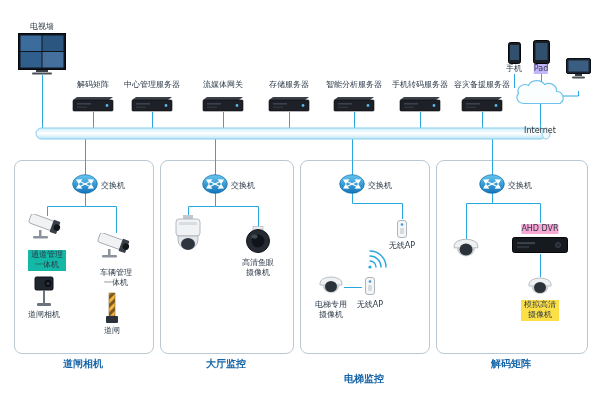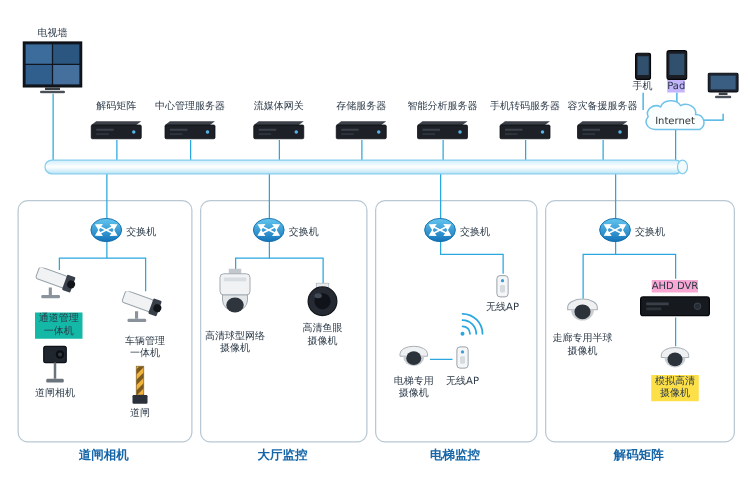--- a/index.html
+++ b/index.html
@@ -7,21 +7,21 @@
          font-family:"DejaVu Sans","Liberation Sans",sans-serif;}
   .zone{position:absolute;border:1px solid #b9c8d2;border-radius:8px;background:#ffffff;}
   svg.lines{position:absolute;left:0;top:0;z-index:2;pointer-events:none;}
   .ic{position:absolute;z-index:3;}
   .lbl{position:absolute;z-index:4;font-size:8px;line-height:1.3;color:#2c3a48;
        text-align:center;transform:translateX(-50%);}
   .nowrap{white-space:nowrap;}
   .swlbl{position:absolute;z-index:4;font-size:8px;color:#2c3a48;white-space:nowrap;}
   .ztitle{position:absolute;z-index:4;font-size:10px;font-weight:bold;color:#1565a8;
           transform:translateX(-50%);white-space:nowrap;}
-  .cloudtxt{position:absolute;z-index:4;font-size:8px;color:#333;transform:translateX(-50%);}
+  .cloudtxt{position:absolute;z-index:4;font-size:8px;color:#333;transform:translateX(-50%);margin-top:34px;}
 </style>
 </head>
 <body>
 
 <div id="stage">
 
   <svg width="0" height="0" style="position:absolute">
     <defs>
       <linearGradient id="swgrad" x1="0" y1="0" x2="0" y2="1">
         <stop offset="0" stop-color="#63c6ef"></stop>
@@ -235,21 +235,20 @@
   </svg>
   <div class="swlbl" style="left:231px;top:180px;">交换机</div>
 
   <svg class="ic" style="left:170px;top:214px" width="36" height="46" viewBox="0 0 36 46">
     <rect x="13" y="1" width="10" height="4" fill="#c2c8cd"></rect>
     <rect x="6" y="5" width="24" height="17" rx="3" fill="#f0f2f4" stroke="#a3abb2" stroke-width="0.8"></rect>
     <rect x="9" y="8" width="18" height="3" fill="#d8dde1"></rect>
     <path d="M8 22 h20 v4 a10 9 0 0 1 -20 0 z" fill="#e2e6e9" stroke="#a3abb2" stroke-width="0.8"></path>
     <ellipse cx="18" cy="30" rx="7" ry="6" fill="#2e353d"></ellipse>
   </svg>
-  <div class="lbl" style="left:188px;top:264px;width:52px;background:#fff;">高清球型网络摄像机</div>
 
   <svg class="ic" style="left:244px;top:226px" width="28" height="28" viewBox="0 0 28 28">
     <rect x="9" y="0.5" width="10" height="4" fill="#e8eaec" stroke="#aab2b8" stroke-width="0.6"></rect>
     <circle cx="14" cy="15" r="11.5" fill="#262b33" stroke="#14181d"></circle>
     <circle cx="14" cy="15" r="6.5" fill="#10141a"></circle>
     <ellipse cx="10.5" cy="10.5" rx="3" ry="2" fill="#424a55"></ellipse>
   </svg>
   <div class="lbl" style="left:258px;top:258px;width:38px;background:#fff;">高清鱼眼摄像机</div>
 
   <div class="ztitle" style="left:226px;top:357px;">大厅监控</div>
@@ -290,41 +289,40 @@
   </svg>
   <div class="lbl" style="left:331px;top:300px;width:38px;background:#fff;">电梯专用摄像机</div>
 
   <svg class="ic" style="left:362px;top:276px" width="16" height="20" viewBox="0 0 16 20">
       <rect x="3.5" y="1.5" width="9" height="17" rx="2.5" fill="#f4f6f8" stroke="#9aa3ab" stroke-width="0.8"></rect>
       <circle cx="8" cy="5.5" r="1.3" fill="#3d9bd6"></circle>
       <rect x="6" y="9" width="4" height="6" rx="1" fill="#d6dbdf"></rect>
     </svg>
   <div class="lbl nowrap" style="left:370px;top:300px;">无线AP</div>
 
-  <div class="ztitle" style="left:364px;top:357px;">电梯监控</div>
+  <div class="ztitle" style="left:364px;top:372px;">电梯监控</div>
 
   <svg class="ic" style="left:479px;top:174px" width="26" height="20" viewBox="0 0 26 20">
     <ellipse cx="13" cy="10" rx="12.3" ry="9.3" fill="url(#swgrad)" stroke="#0f6aa8" stroke-width="0.7"></ellipse>
     <g stroke="#fff" stroke-width="1.2" fill="#fff">
         <line x1="7" y1="13" x2="19" y2="7"></line>
         <line x1="7" y1="7" x2="19" y2="13"></line>
         <polygon points="21,6 16.8,5.9 19.1,9.2"></polygon>
         <polygon points="21,14 19.1,10.8 16.8,14.1"></polygon>
         <polygon points="5,6 9.2,5.9 6.9,9.2"></polygon>
         <polygon points="5,14 6.9,10.8 9.2,14.1"></polygon>
       </g>
   </svg>
   <div class="swlbl" style="left:508px;top:180px;">交换机</div>
 
   <svg class="ic" style="left:452px;top:238px" width="28" height="24" viewBox="0 0 26 22">
     <path d="M2 7 a11 6 0 0 1 22 0 v2 h-22 z" fill="#eef0f2" stroke="#a8b0b6" stroke-width="0.8"></path>
     <path d="M4.5 9 a8.5 8 0 0 0 17 0 z" fill="#c9ced3"></path>
     <ellipse cx="13" cy="10.5" rx="6" ry="5.5" fill="#2b323a"></ellipse>
   </svg>
-  <div class="lbl" style="left:466px;top:266px;width:52px;background:#fff;">走廊专用半球摄像机</div>
 
   <div class="lbl nowrap" style="left:540px;top:224px;background:#f9a8d4;">AHD DVR</div>
   <svg class="ic" style="left:512px;top:236px" width="56" height="18" viewBox="0 0 56 18">
     <rect x="0.5" y="1.5" width="55" height="15" rx="2" fill="#16191e" stroke="#05070a"></rect>
     <rect x="5" y="6" width="18" height="2.2" fill="#3a4049"></rect>
     <rect x="5" y="10" width="12" height="2.2" fill="#2c323a"></rect>
     <circle cx="46" cy="9" r="2.6" fill="#262c34" stroke="#3e454e" stroke-width="0.8"></circle>
   </svg>
 
   <svg class="ic" style="left:527px;top:277px" width="26" height="22" viewBox="0 0 26 22">

